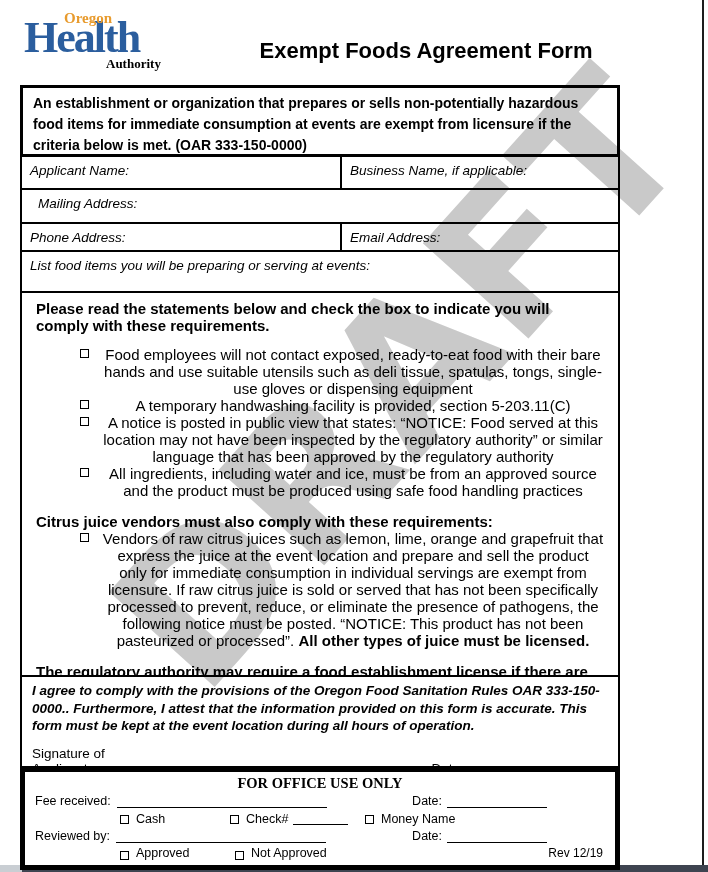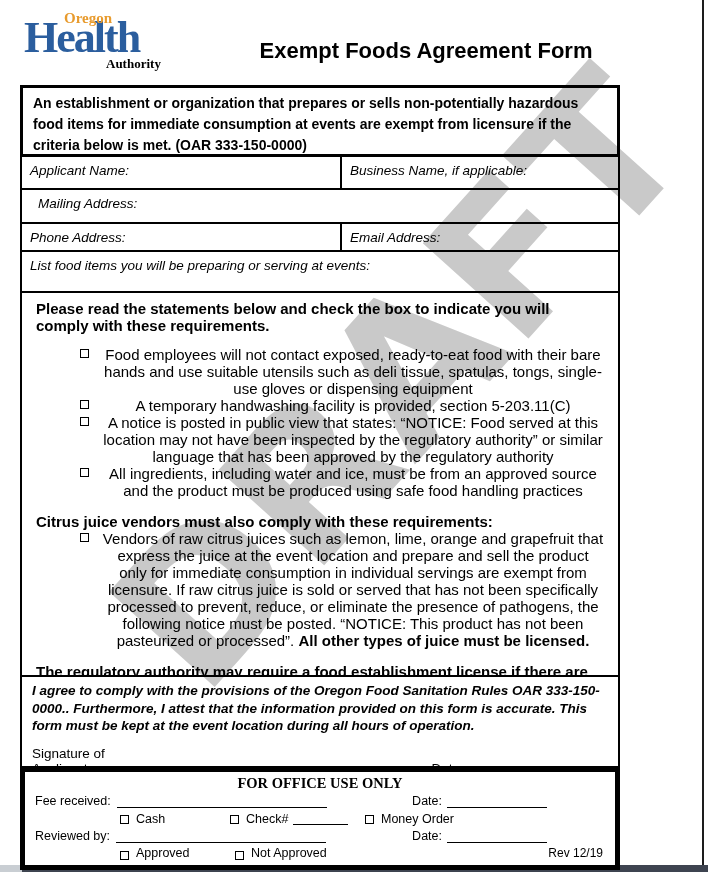--- a/index.html
+++ b/index.html
@@ -201,21 +201,21 @@
               <span class="cbx-inline"></span>
               <span>Cash</span>
             </span>
             <span class="pay-opt pay-opt-check">
               <span class="cbx-inline"></span>
               <span>Check#</span>
               <span class="blank check-blank"></span>
             </span>
             <span class="pay-opt">
               <span class="cbx-inline"></span>
-              <span>Money Order</span>
+              <span>Money Name</span>
             </span>
           </div>
 
           <div class="office-row">
             <span>Reviewed by:</span>
             <span class="blank office-blank-long"></span>
             <span class="office-date">Date:</span>
             <span class="blank office-blank-date"></span>
           </div>
 

